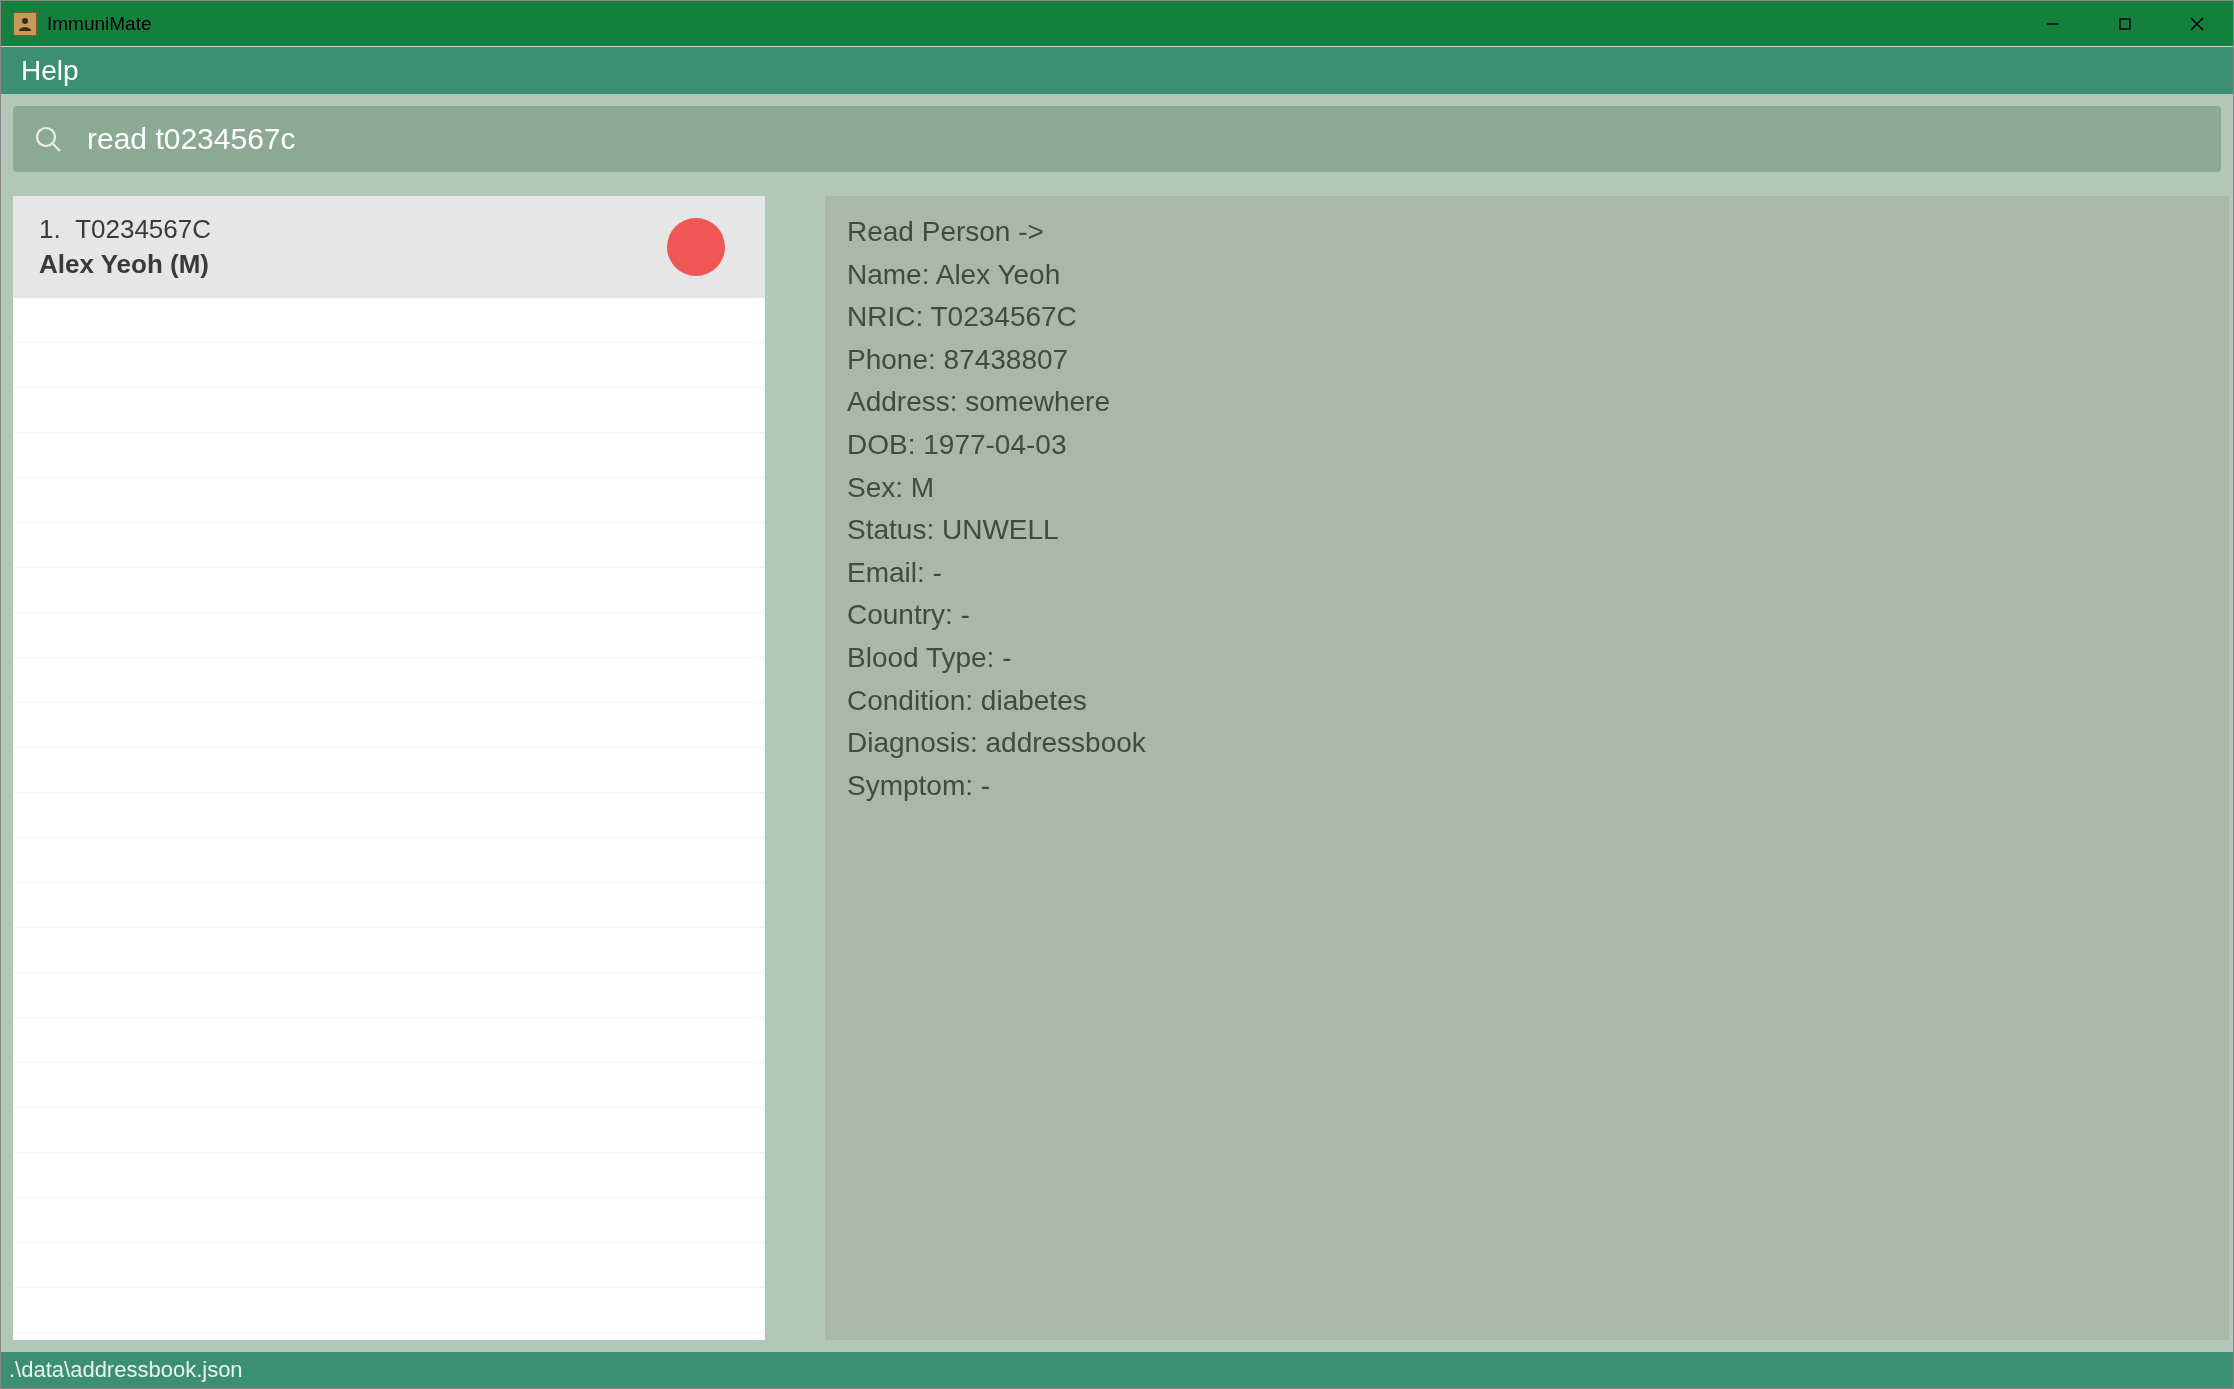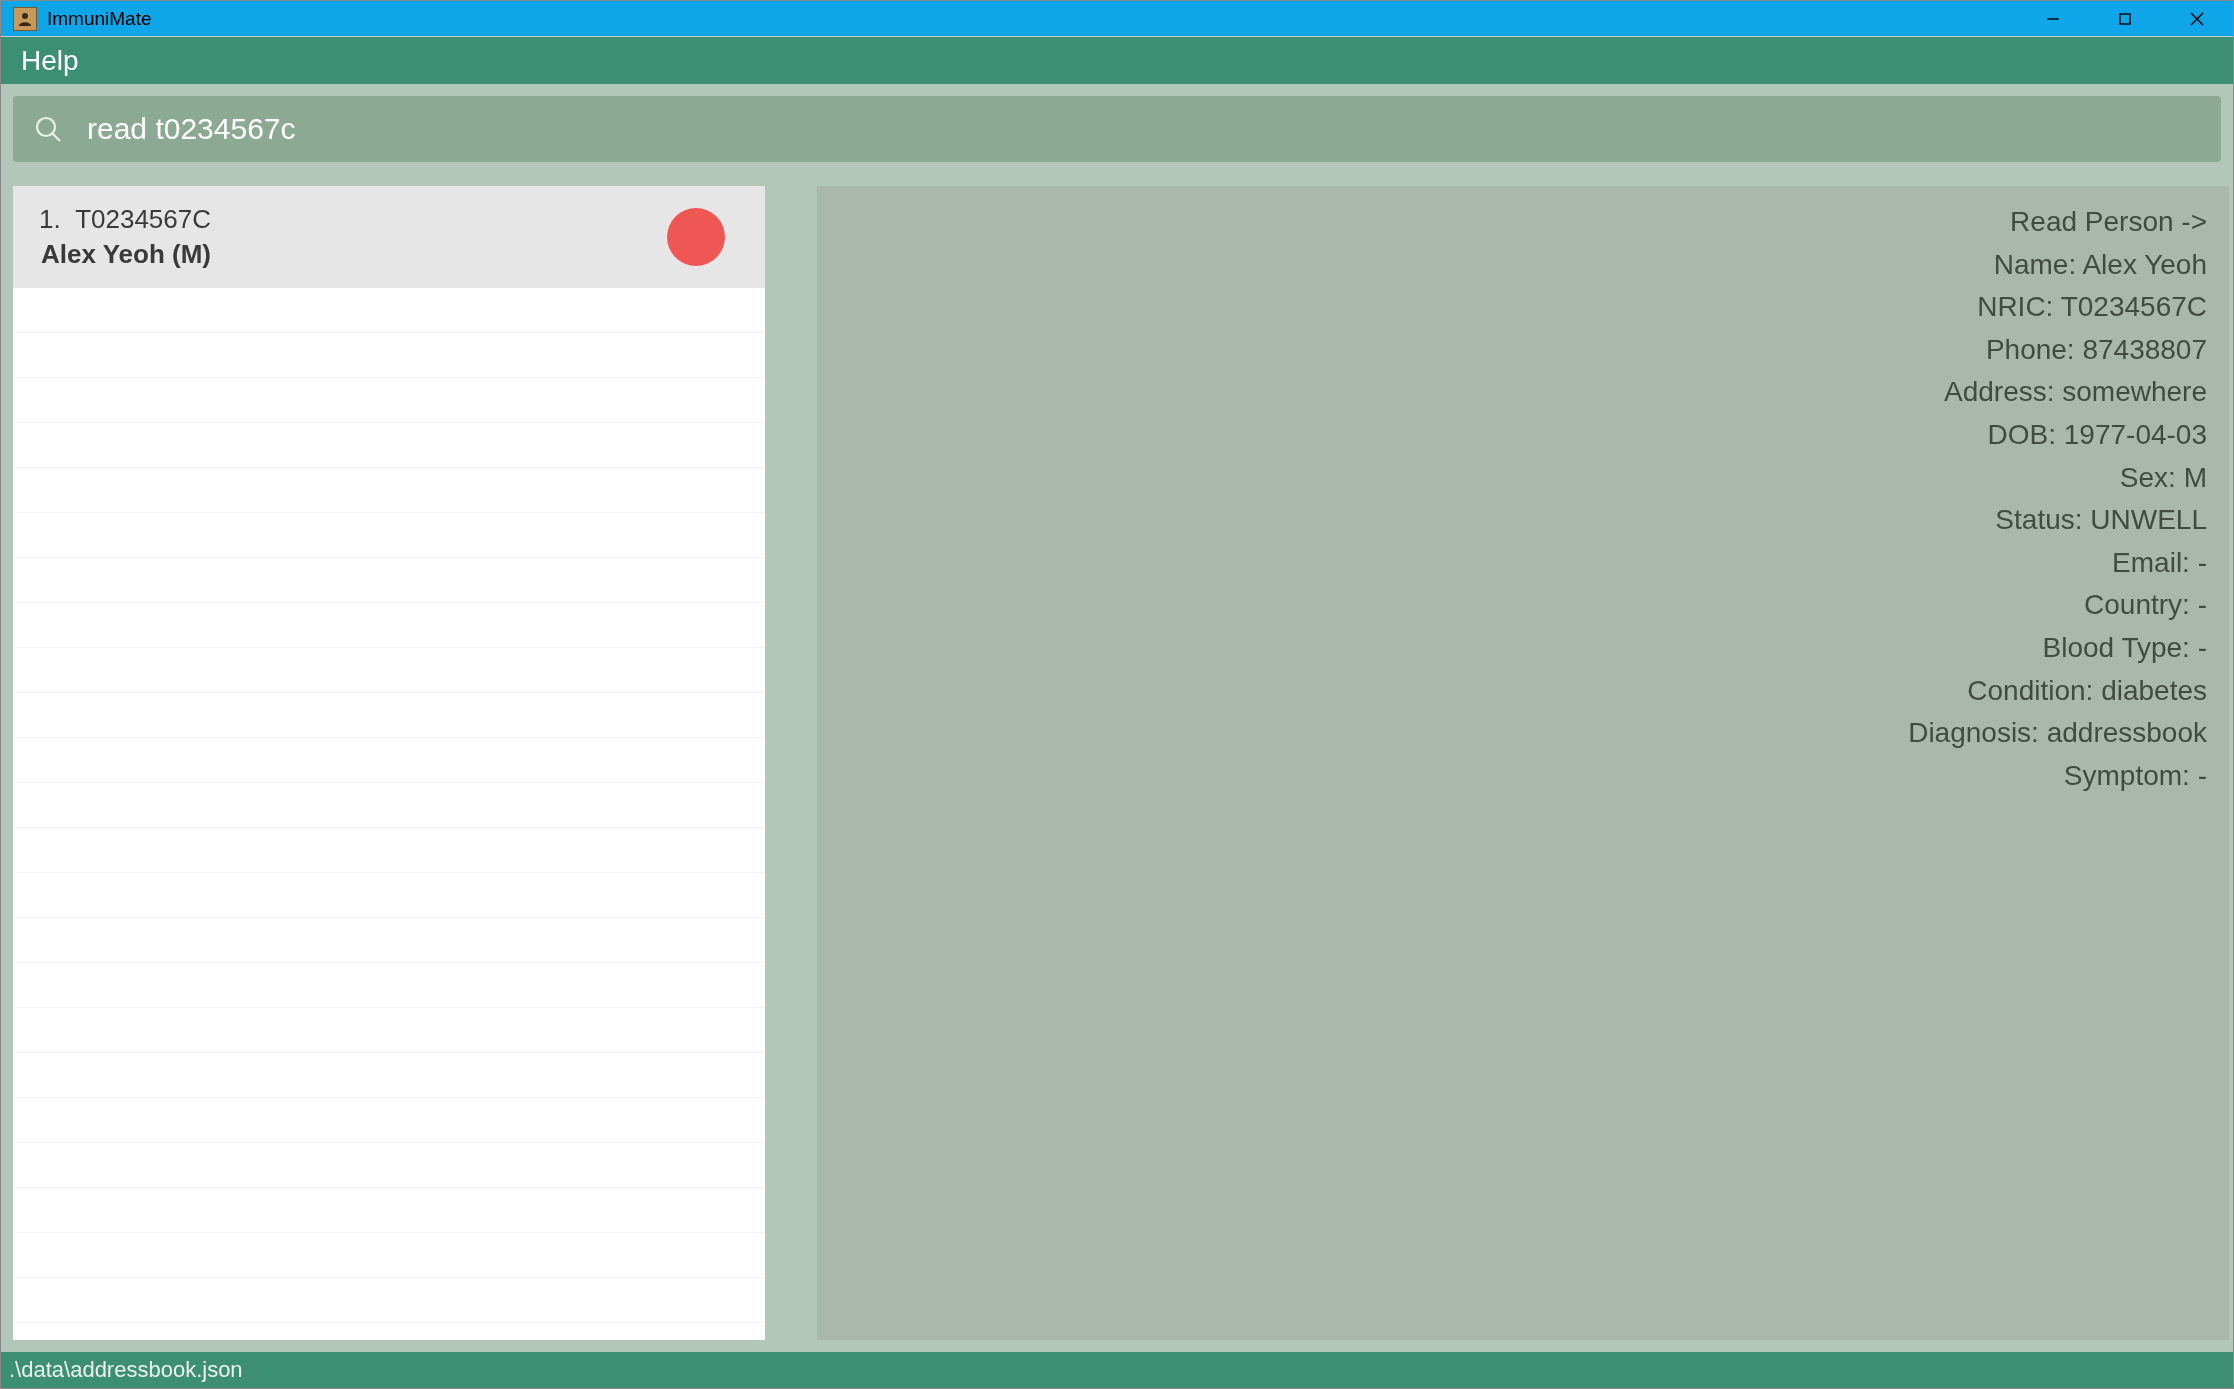--- a/index.html
+++ b/index.html
@@ -12,22 +12,22 @@
   .window {
     width: 2234px;
     height: 1389px;
     background: #fff;
     display: flex;
     flex-direction: column;
     border: 1px solid #888;
   }
   
   .titlebar {
-    height: 36px;
-    background: #0ea5e9;
+    height: 46px;
+    background: #15803d;
     display: flex;
     align-items: center;
     border-bottom: 1px solid #d0d0d0;
   }
   .titlebar-left {
     display: flex;
     align-items: center;
     gap: 10px;
     padding-left: 12px;
   }
@@ -96,25 +96,24 @@
     color: #ffffff;
     font-size: 30px;
     font-weight: 300;
     font-family: inherit;
   }
   .command-input::placeholder { color: #e2ede4; }
   
   .content {
     flex: 1;
     display: flex;
-    gap: 12px;
+    gap: 20px;
     padding: 12px 4px 12px 12px;
     background: #b3c7b9;
     min-height: 0;
-    text-align: right;
   }
   .panel-left {
     width: 752px;
     background: #ffffff;
     display: flex;
     flex-direction: column;
     overflow: hidden;
   }
   .list-row {
     padding: 18px 26px 18px 26px;

